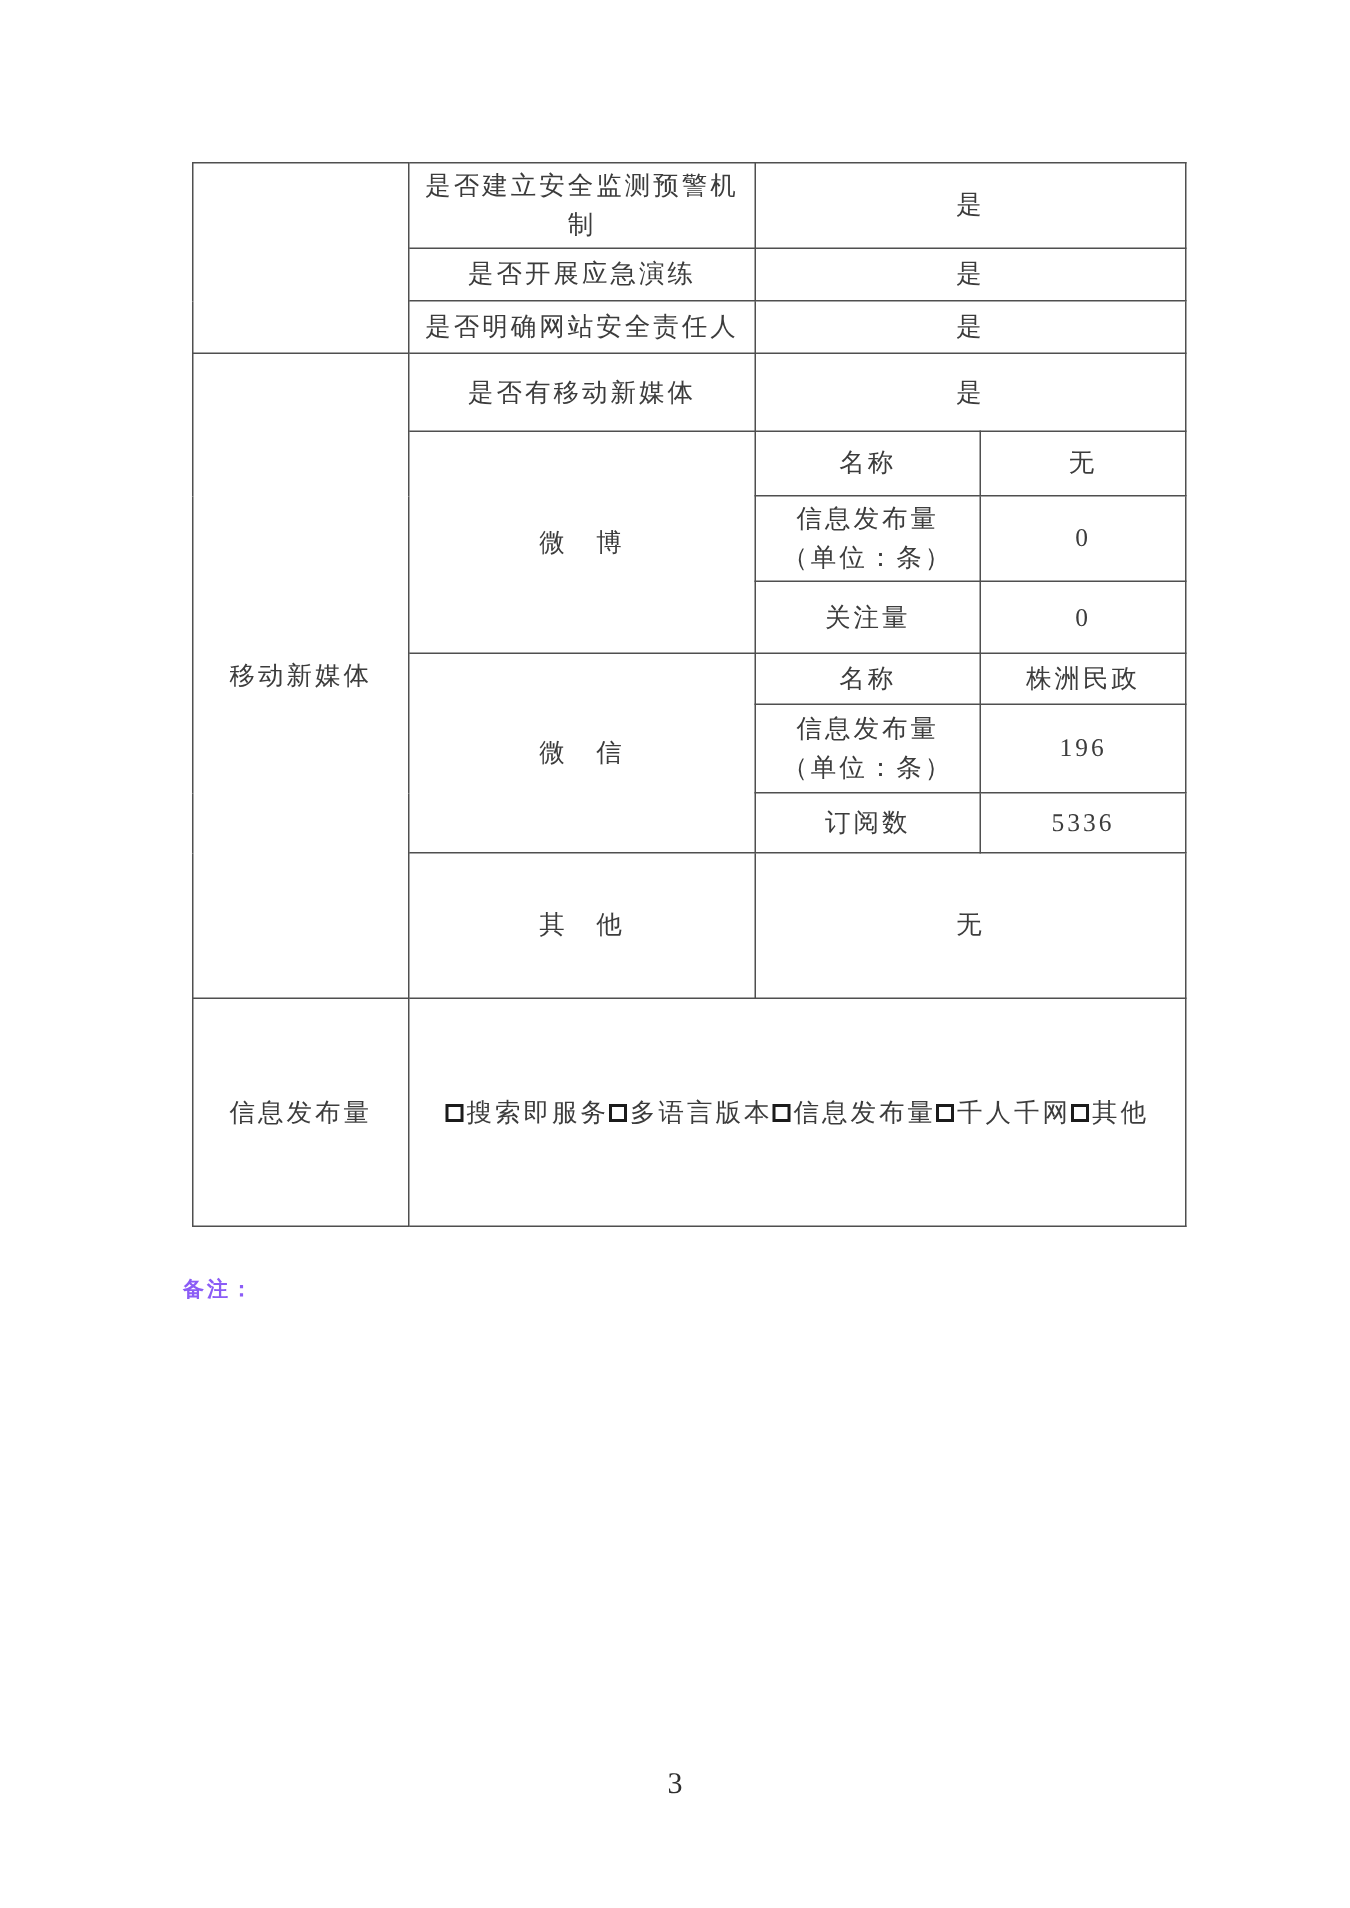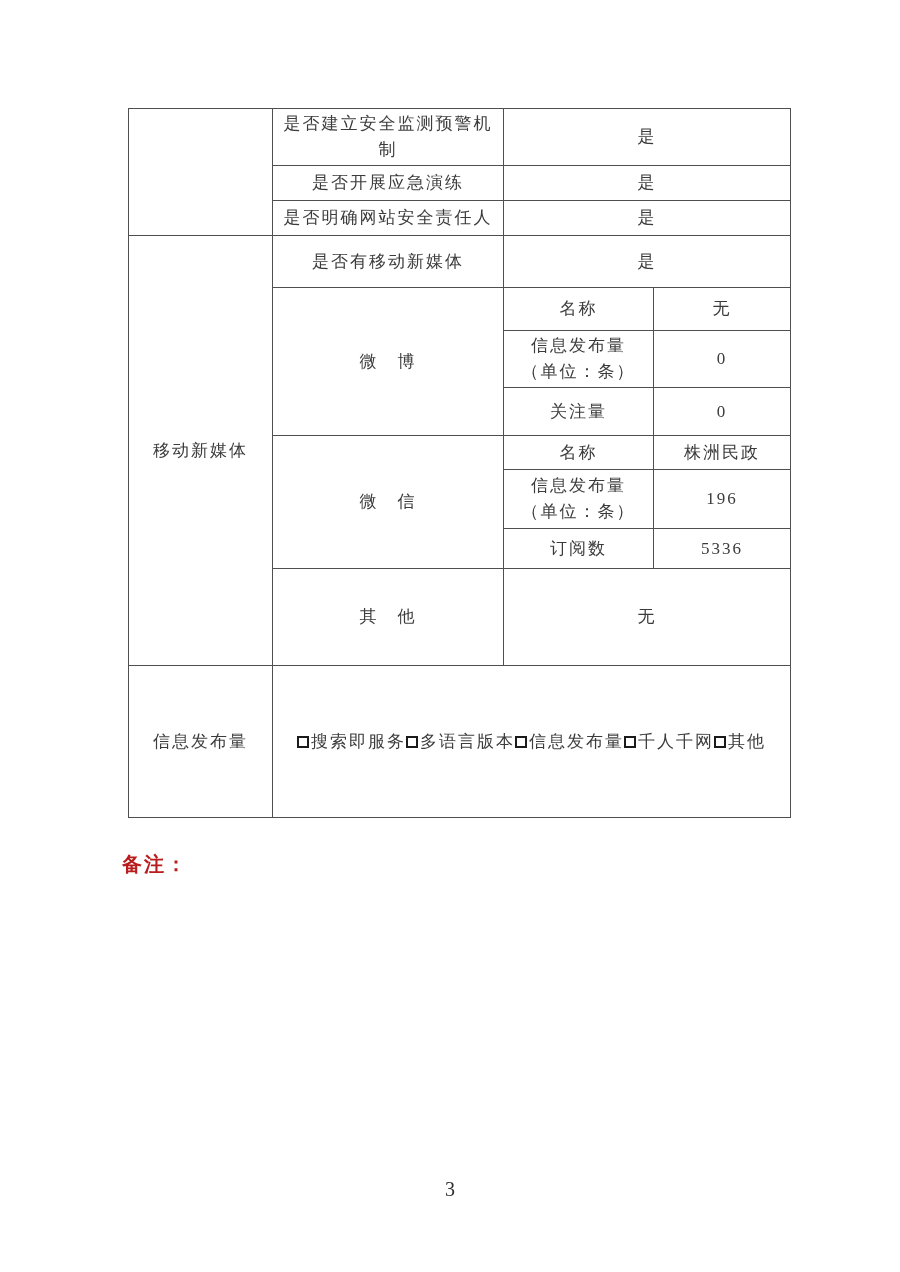--- a/index.html
+++ b/index.html
@@ -56,24 +56,24 @@
     height: 12px;
     border: 2px solid #1b1b1b;
     vertical-align: -1px;
     margin-right: 2px;
     background: #ffffff;
   }
   .notes {
     position: absolute;
     left: 122px;
     top: 851px;
-    font-size: 20px;
+    font-size: 14px;
     font-weight: bold;
     letter-spacing: 2px;
-    color: #b91c1c;
+    color: #8b5cf6;
   }
   .pagenum {
     position: absolute;
     left: 0;
     top: 1178px;
     width: 100%;
     text-align: center;
     font-size: 20px;
     color: #2e2e2e;
   }

